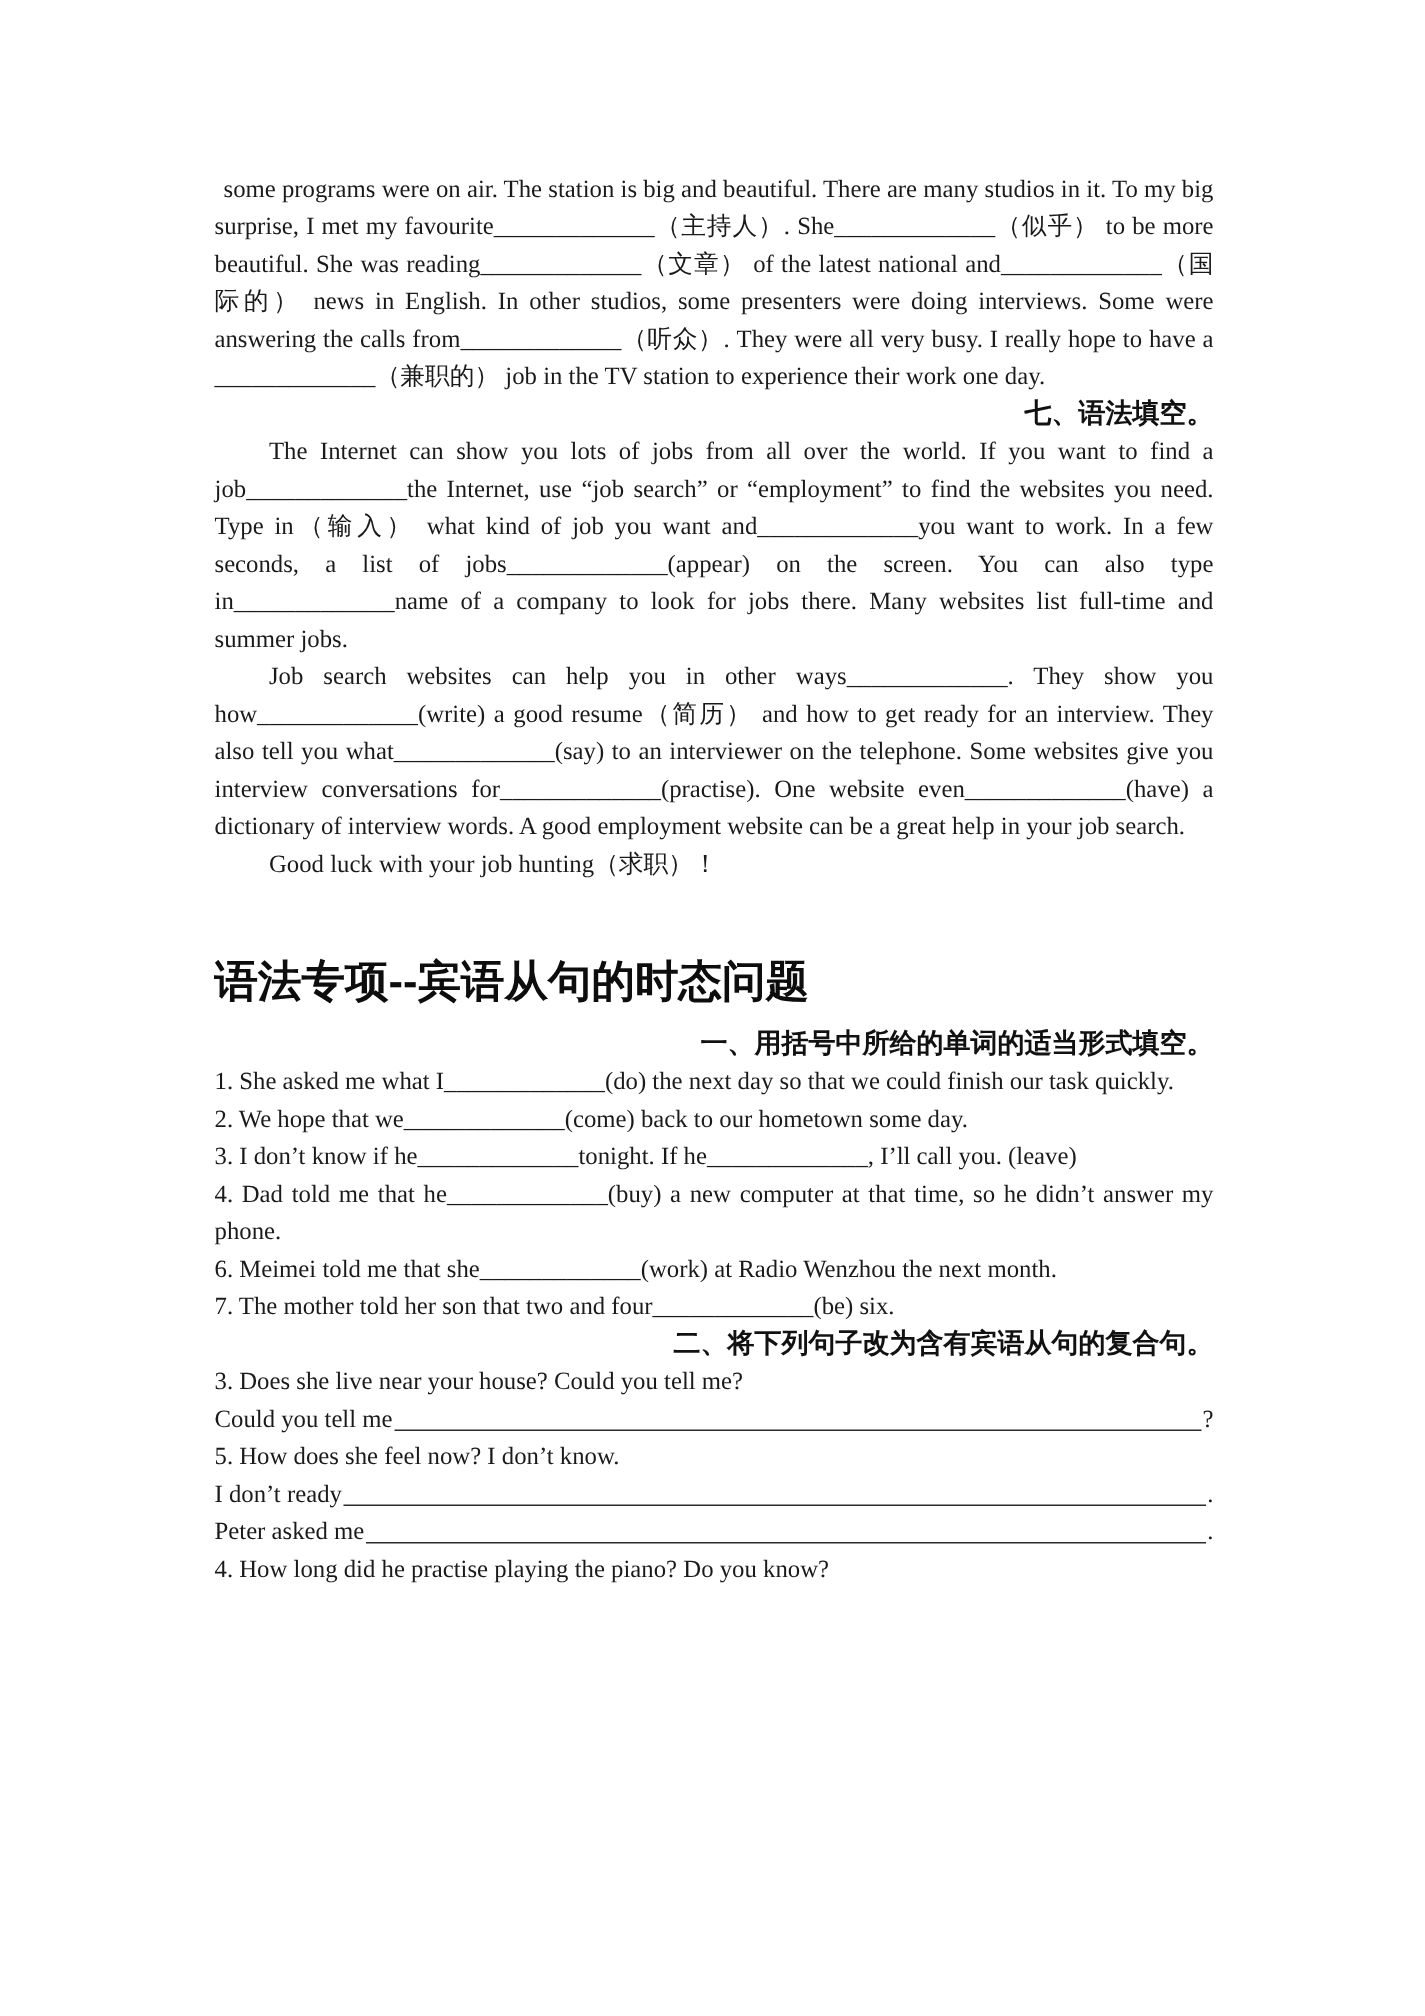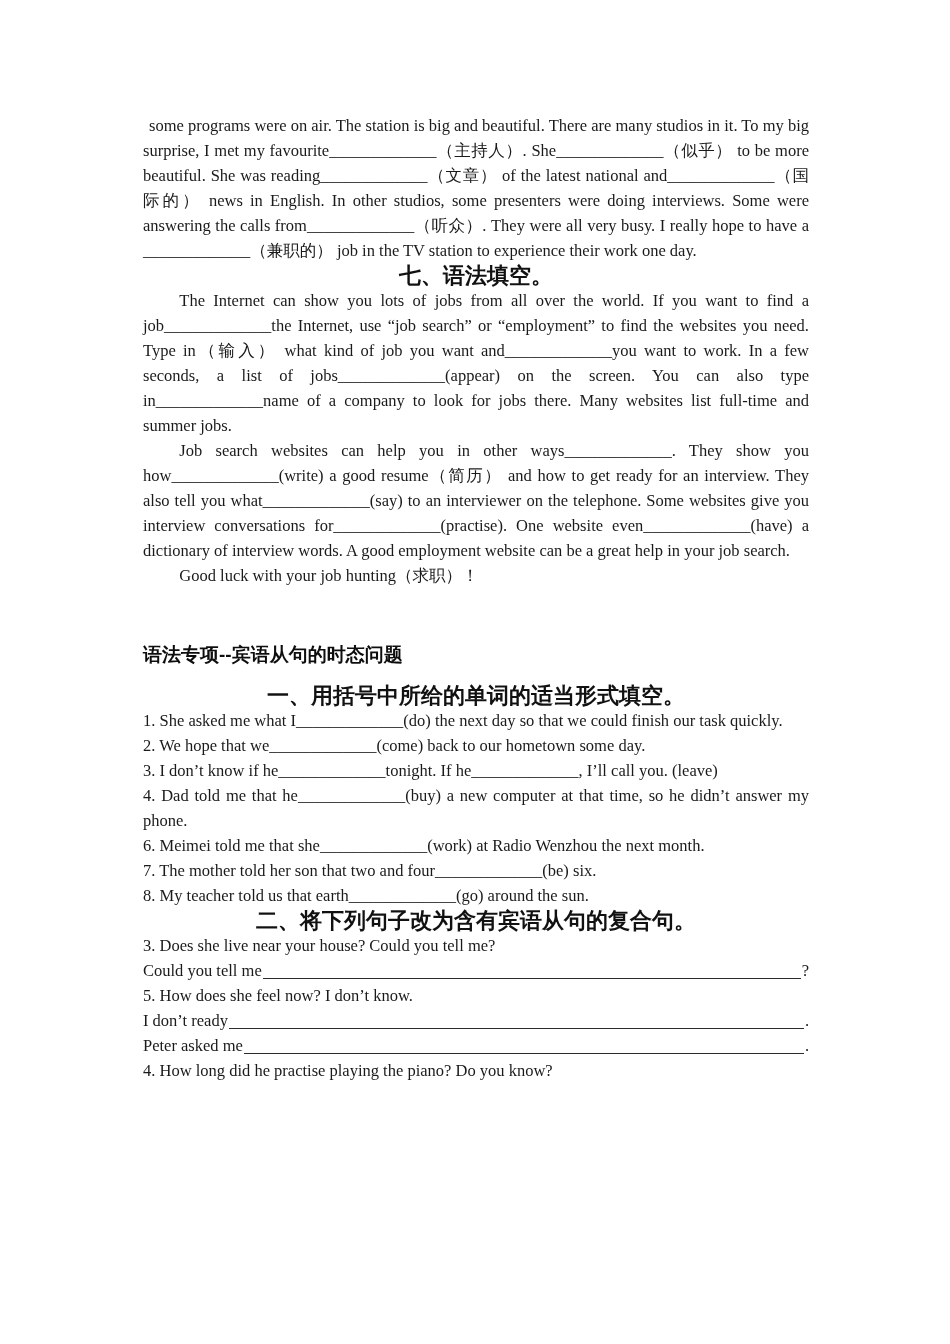--- a/index.html
+++ b/index.html
@@ -21,29 +21,29 @@
     font-size: 16.5px;
     line-height: 25px;
     text-align: justify;
   }
   p.body { margin: 0; }
   .indent { text-indent: 2.2em; }
   .indent-sm { text-indent: 6px; }
   .sub-heading {
     font-family: "Liberation Sans", sans-serif;
     font-weight: 700;
-    font-size: 22px;
+    font-size: 18px;
     line-height: 25px;
-    text-align: center;
+    text-align: right;
     color: #111;
   }
   .grammar-title {
     font-family: "Liberation Sans", sans-serif;
     font-weight: 700;
-    font-size: 19px;
+    font-size: 29px;
     line-height: 30px;
     margin: 52px 0 13px 0;
     text-align: left;
     color: #0d0d0d;
   }
   .answer-line {
     display: flex;
     line-height: 25px;
     text-align: left;
   }
@@ -70,21 +70,20 @@
 
     <div class="grammar-title">语法专项--宾语从句的时态问题</div>
 
     <div class="sub-heading">一、用括号中所给的单词的适当形式填空。</div>
     <p class="body">1. She asked me what I_____________(do) the next day so that we could finish our task quickly.</p>
     <p class="body">2. We hope that we_____________(come) back to our hometown some day.</p>
     <p class="body">3. I don’t know if he_____________tonight. If he_____________, I’ll call you. (leave)</p>
     <p class="body">4. Dad told me that he_____________(buy) a new computer at that time, so he didn’t answer my phone.</p>
     <p class="body">6. Meimei told me that she_____________(work) at Radio Wenzhou the next month.</p>
     <p class="body">7. The mother told her son that two and four_____________(be) six.</p>
-    <p class="body">8. My teacher told us that earth_____________(go) around the sun.</p>
 
     <div class="sub-heading">二、将下列句子改为含有宾语从句的复合句。</div>
 
     <p class="body">3. Does she live near your house? Could you tell me?</p>
     <div class="answer-line">
       <span>Could you tell me</span>
       <span class="fill"></span>
       <span>?</span>
     </div>
 

